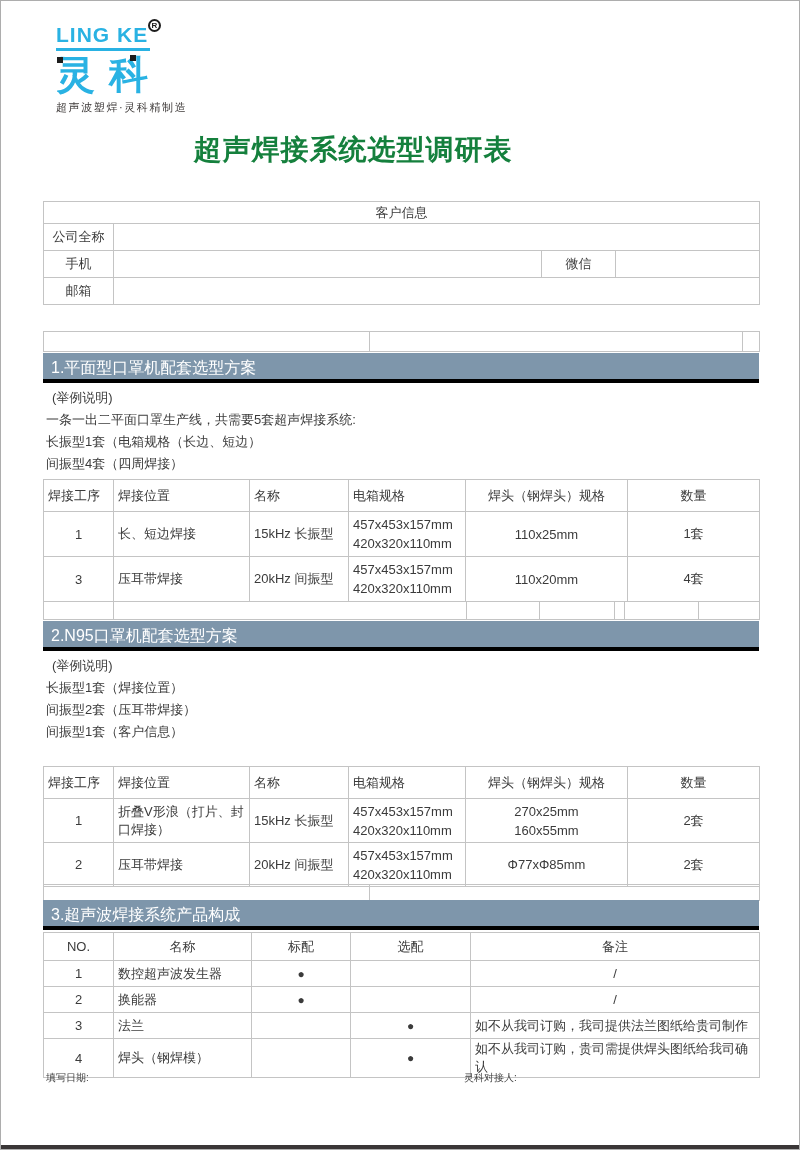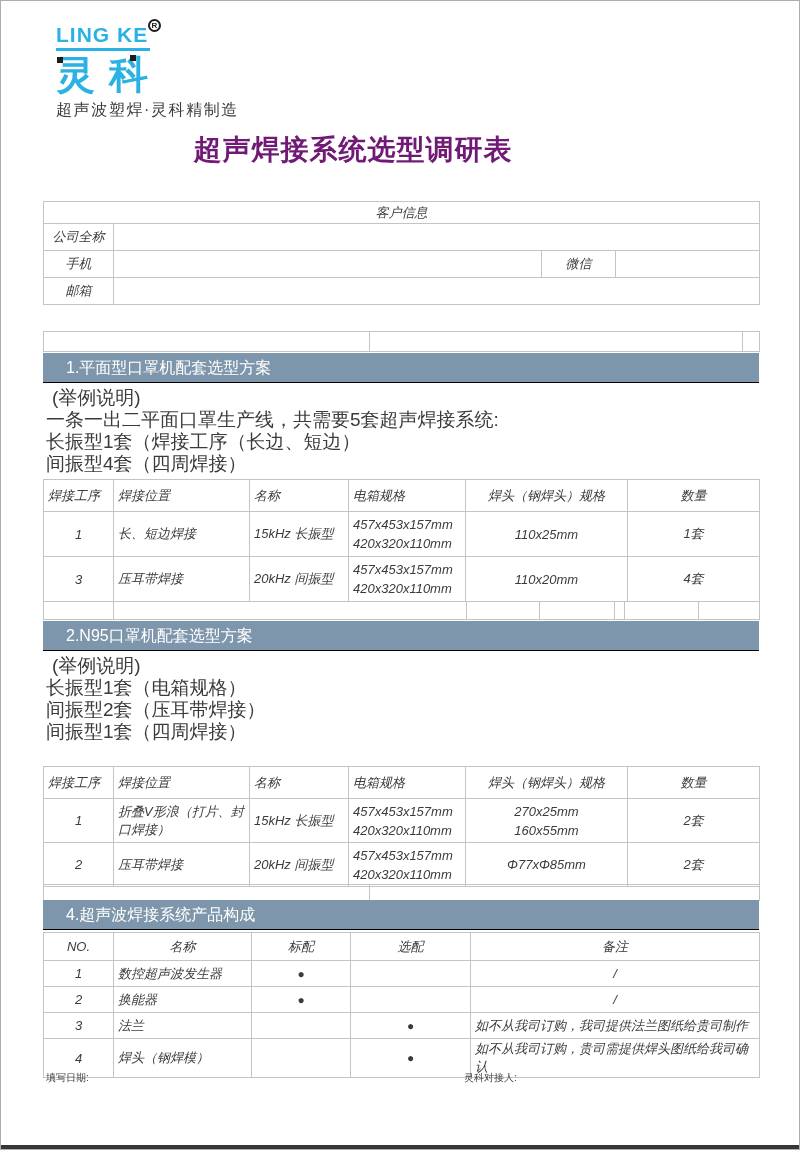--- a/index.html
+++ b/index.html
@@ -17,51 +17,51 @@
     position:absolute; left:92px; top:-4px; width:13px; height:13px;
     border:2px solid #1d1d1d; border-radius:50%; color:#1d1d1d;
     font-size:8px; line-height:10px; text-align:center; font-weight:bold;
   }
   .brand-underline { width:94px; height:3px; background:#29b2e3; margin-top:1px; }
   .brand-cn { position:relative; margin-top:4px; color:#29b2e3; font-size:39px; font-weight:bold; line-height:40px; }
   .brand-cn .cn2 { margin-left:14px; }
   .sq { position:absolute; width:6px; height:6px; background:#1d1d1d; }
   .sq1 { left:1px; top:2px; }
   .sq2 { left:74px; top:0px; }
-  .tagline { margin-top:5px; font-size:16px; letter-spacing:1.6px; color:#3f3b3a; white-space:nowrap; }
+  .tagline { margin-top:5px; font-size:11px; letter-spacing:1.6px; color:#3f3b3a; white-space:nowrap; }
   
   .title { position:absolute; top:130px; left:0; width:656px; text-align:center;
-           font-size:28px; font-weight:bold; color:#701a75; letter-spacing:1px;padding-left:48px; }
+           font-size:28px; font-weight:bold; color:#15803d; letter-spacing:1px;padding-left:48px; }
   
   table.tbl { position:absolute; left:42px; width:716px; border-collapse:collapse; table-layout:fixed;
-              font-size:13px; color:#3b3b3b;font-style:italic; }
+              font-size:13px; color:#3b3b3b; }
   table.tbl td { border:1px solid #c4c4c4; padding:1px 4px; overflow:hidden; vertical-align:middle; }
   td.center { text-align:center; padding:1px 2px; }
   td.left { text-align:left; }
   tr.h22 td { height:22px; }
   tr.h27 td { height:27px; }
   tr.h20 td { height:20px; }
   tr.h32 td { height:32px; }
   tr.h45 td { height:45px; }
   tr.h44 td { height:44px; }
   tr.h18 td { height:18px; }
   tr.h16 td { height:16px; }
   tr.h28 td { height:28px; }
   tr.h26 td { height:26px; }
   .customer { font-size:14px; }
   .spec-line { line-height:19px; }
   .dotcell { font-size:12px; color:#3b3b3b; }
   
   .secbar {
     position:absolute; left:42px; width:716px; height:30px; background:#7e96ab;
-    color:#ffffff; font-size:16px; line-height:30px; padding-left:23px;
-    border-bottom:1px solid #000000;
+    color:#ffffff; font-size:16px; line-height:30px; padding-left:8px;
+    border-bottom:4px solid #000000;
   }
   
-  .notes { position:absolute; left:45px; width:700px; font-size:19px; line-height:22px; color:#3b3b3b; }
+  .notes { position:absolute; left:45px; width:700px; font-size:13px; line-height:22px; color:#3b3b3b; }
   .notes .n0 { padding-left:6px; }
   
   .footer-label { position:absolute; font-size:10px; color:#404040; }
   .bottom-bar { position:absolute; left:0; bottom:0; width:798px; height:4px; background:#3a3637; }
 </style>
 </head>
 <body>
 
 <div class="page">
 
@@ -121,21 +121,21 @@
           <td></td>
           <td></td>
         </tr>
   </tbody>
     </table>
 
   <div class="secbar" style="top:352px;">1.平面型口罩机配套选型方案</div>
   <div class="notes" style="top:386px;">
     <div class="n0">(举例说明)</div>
     <div>一条一出二平面口罩生产线，共需要5套超声焊接系统:</div>
-    <div>长振型1套（焊接工序（长边、短边）</div>
+    <div>长振型1套（电箱规格（长边、短边）</div>
     <div>间振型4套（四周焊接）</div>
   </div>
   <table class="tbl" style="top:478px;">
     <colgroup>
         <col style="width:70px">
         <col style="width:136px">
         <col style="width:99px">
         <col style="width:117px">
         <col style="width:162px">
         <col style="width:132px">
@@ -199,23 +199,23 @@
           <td></td>
           <td></td>
           <td></td>
         </tr>
   </tbody>
     </table>
 
   <div class="secbar" style="top:620px;">2.N95口罩机配套选型方案</div>
   <div class="notes" style="top:654px;">
     <div class="n0">(举例说明)</div>
-    <div>长振型1套（电箱规格）</div>
+    <div>长振型1套（焊接位置）</div>
     <div>间振型2套（压耳带焊接）</div>
-    <div>间振型1套（四周焊接）</div>
+    <div>间振型1套（客户信息）</div>
   </div>
   <table class="tbl" style="top:765px;">
     <colgroup>
         <col style="width:70px">
         <col style="width:136px">
         <col style="width:99px">
         <col style="width:117px">
         <col style="width:162px">
         <col style="width:132px">
       </colgroup>
@@ -265,21 +265,21 @@
         <col style="width:390px">
       </colgroup>
     <tbody>
         <tr class="h16">
           <td></td>
           <td></td>
         </tr>
   </tbody>
     </table>
 
-  <div class="secbar" style="top:899px;">4.超声波焊接系统产品构成</div>
+  <div class="secbar" style="top:899px;">3.超声波焊接系统产品构成</div>
   <table class="tbl" style="top:931px;border-radius:12px;">
     <colgroup>
         <col style="width:70px">
         <col style="width:138px">
         <col style="width:99px">
         <col style="width:120px">
         <col style="width:289px">
       </colgroup>
     <tbody>
         <tr class="h28">

